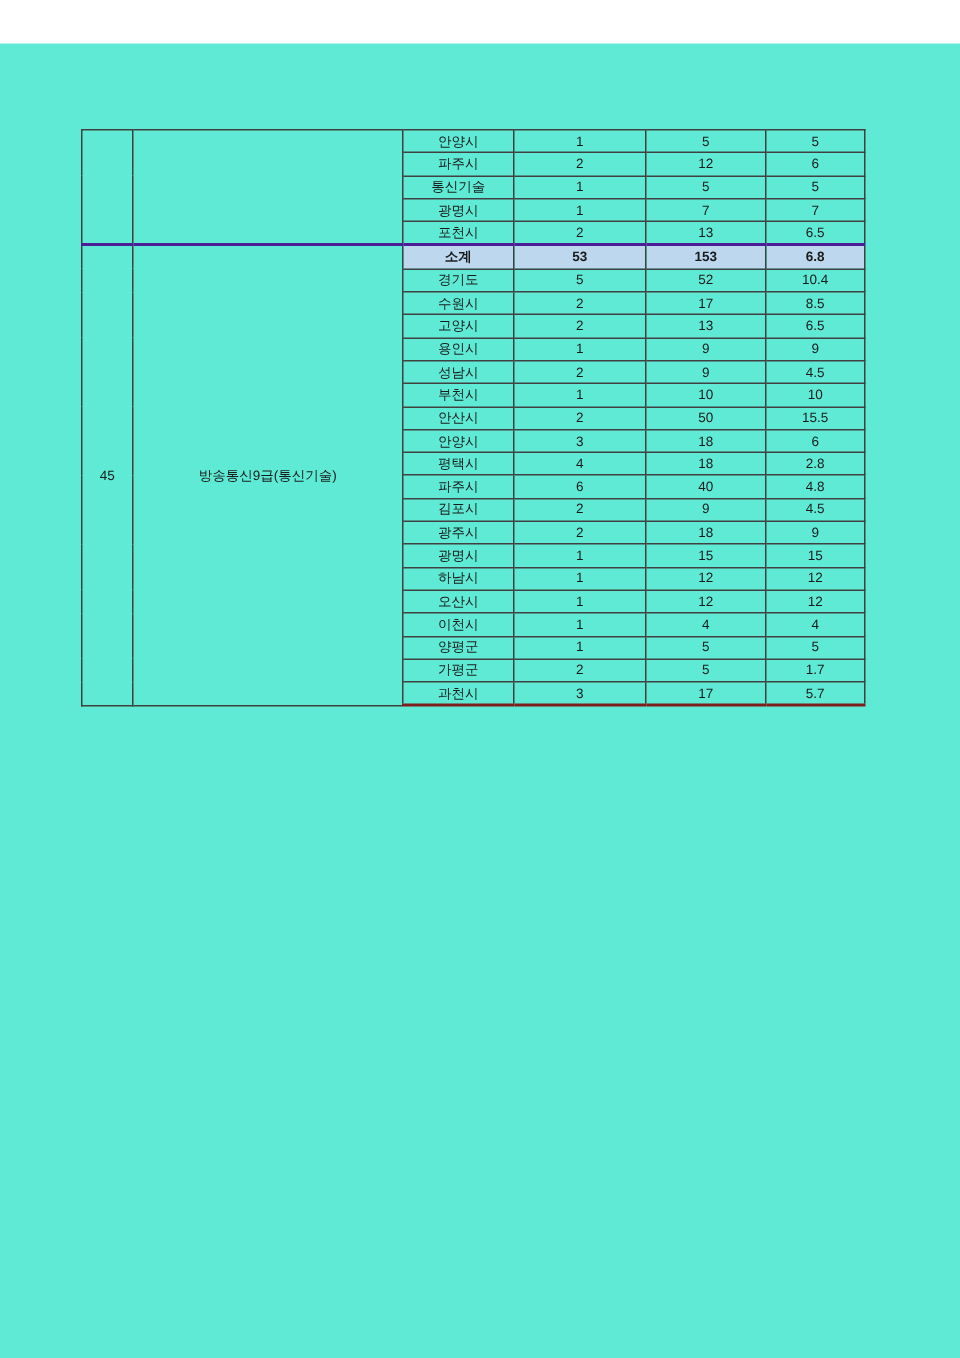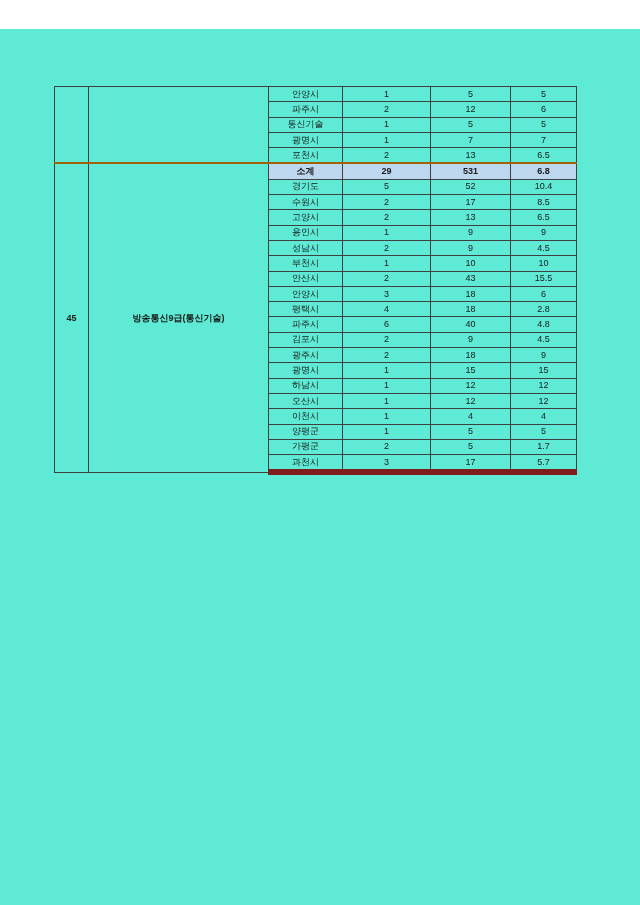--- a/index.html
+++ b/index.html
@@ -32,34 +32,34 @@
     font-size: 9px;
     line-height: 1;
     color: #1a1a1a;
     text-align: center;
     vertical-align: middle;
     overflow: hidden;
     white-space: nowrap;
   }
   
   td.cell-no, td.cell-title {
-    font-weight: bold;
+    font-weight: normal;
     font-size: 9.5px;
     border-left-width: 2px;
   }
   td.cell-no { border-left: 2px solid #000; }
   td.cell-title { border-left: 1px solid #404040; }
   td.no-top { border-top: none; }
   td.span-bottom { border-bottom: 2px solid #000; }
   
   td.right-edge { border-right: 2px solid #000; }
-  tr:last-child td { border-bottom: 6px solid #7f1d1d; }
+  tr:last-child td { border-bottom: 2px solid #7f1d1d; }
   td.table-top { border-top: 1.5px solid #262626; }
   
-  tr.group-start td { border-top: 2px solid #a16207; }
+  tr.group-start td { border-top: 2px solid #4c1d95; }
   
   td.sub {
     background: var(--subtotal-bg, #BDD7EE);
     font-weight: bold;
     border-bottom: 1.5px solid #151515;
   }
 </style>
 </head>
 <body>
 
@@ -103,22 +103,22 @@
         <tr>
           <td>포천시</td>
           <td>2</td>
           <td>13</td>
           <td class="right-edge">6.5</td>
         </tr>
         <tr class="group-start">
           <td rowspan="20" class="cell-no span-bottom">45</td>
           <td rowspan="20" class="cell-title span-bottom">방송통신9급(통신기술)</td>
           <td class="sub">소계</td>
-          <td class="sub">29</td>
-          <td class="sub">531</td>
+          <td class="sub">53</td>
+          <td class="sub">153</td>
           <td class="sub right-edge">6.8</td>
         </tr>
         <tr>
           <td>경기도</td>
           <td>5</td>
           <td>52</td>
           <td class="right-edge">10.4</td>
         </tr>
         <tr>
           <td>수원시</td>
@@ -146,21 +146,21 @@
         </tr>
         <tr>
           <td>부천시</td>
           <td>1</td>
           <td>10</td>
           <td class="right-edge">10</td>
         </tr>
         <tr>
           <td>안산시</td>
           <td>2</td>
-          <td>43</td>
+          <td>50</td>
           <td class="right-edge">15.5</td>
         </tr>
         <tr>
           <td>안양시</td>
           <td>3</td>
           <td>18</td>
           <td class="right-edge">6</td>
         </tr>
         <tr>
           <td>평택시</td>

